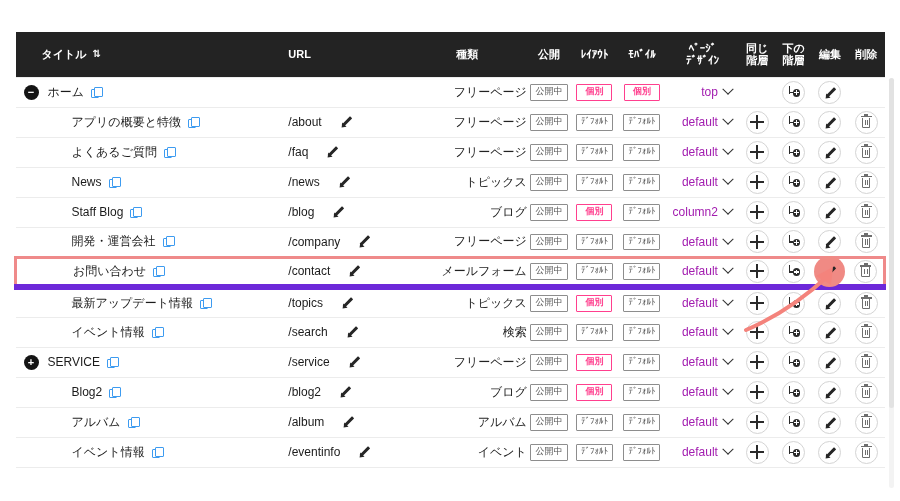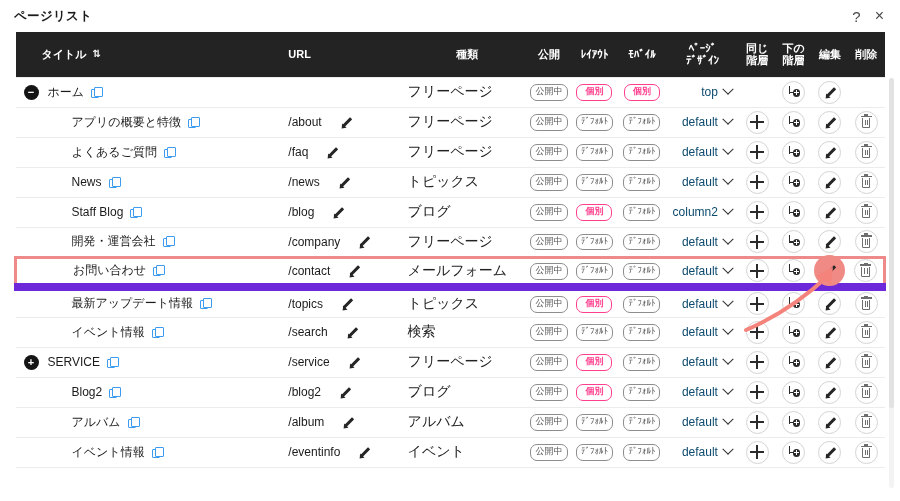--- a/index.html
+++ b/index.html
@@ -138,21 +138,21 @@
     position: absolute;
     border: 1.2px solid #3d9bf0;
     border-radius: 1px;
     background: #fff;
   }
   .copy-ico::before { left: 0; top: 2px; width: 6px; height: 7px; }
   .copy-ico::after  { left: 3px; top: 0; width: 7px; height: 8px; }
 
   
   .cell-url { padding-left: 0; }
-  .url-inner { display: flex; align-items: center; gap: 18px; white-space: nowrap; }
+  .url-inner { display: flex; gap: 18px; white-space: nowrap; }
   .url-text { font-size: 12px; color: #1b1b1b; }
 
   .pencil {
     display: inline-block;
     position: relative;
     width: 12px; height: 12px;
     flex: none;
     cursor: pointer;
   }
   .pencil::before {
@@ -169,50 +169,50 @@
     position: absolute;
     left: 0px; top: 9px;
     width: 0; height: 0;
     border-left: 3px solid transparent;
     border-right: 3px solid transparent;
     border-bottom: 4px solid #262626;
     transform: rotate(-135deg);
   }
 
   
-  .cell-type { padding-left: 0; font-size: 14px; }
+  .cell-type { padding-left: 0; font-size: 12px; text-align: right; }
 
   
   .cell-badge { text-align: center; }
   .badge {
     display: inline-block;
     min-width: 36px;
     padding: 2px 4px 3px;
     border: 1px solid #8d8d8d;
     color: #555;
     font-size: 9px;
     line-height: 1.1;
     text-align: center;
     background: #fff;
     cursor: pointer;
     white-space: nowrap;
-    border-radius: 7px;
+    border-radius: 1px;
   }
   .badge.pub { min-width: 38px; font-size: 9px; }
   .badge.pink {
     border-color: #ff3f8e;
     color: #ff3f8e;
     font-weight: bold;
   }
 
   
   .cell-design { text-align: right; padding-right: 7px; }
   .design-inner {
     display: inline-flex; align-items: center; gap: 6px;
-    font-size: 12px; color: #0c4a6e;
+    font-size: 12px; color: #a21caf;
     cursor: pointer;
   }
   .chev {
     display: inline-block;
     width: 8px; height: 8px;
     border-right: 1.6px solid #303030;
     border-bottom: 1.6px solid #303030;
     transform: rotate(45deg) translate(-2px,-2px);
     flex: none;
   }
@@ -314,21 +314,21 @@
     top: 1.6px;
     width: 1.1px; height: 5.4px;
     background: #6e6e6e;
   }
   .trash-ico .can::before { left: 1.6px; }
   .trash-ico .can::after  { left: 4.2px; }
 
   
   tr.highlight td {
     border-top: 3px solid #ef8a8a;
-    border-bottom: 8px solid #6d28d9;
+    border-bottom: 6px solid #6d28d9;
   }
   tr.highlight td.first-cell { border-left: 3px solid #ef8a8a; }
   tr.highlight td.last-cell  { border-right: 3px solid #ef8a8a; }
 
   .edit-halo {
     position: absolute;
     left: 50%; top: 50%;
     width: 31px; height: 31px;
     margin-left: -15.5px; margin-top: -15.5px;
     border-radius: 50%;
@@ -375,27 +375,20 @@
     border-radius: 3px;
     z-index: 6;
     cursor: pointer;
   }
 </style>
 </head>
 <body>
 
 <div id="app">
 
-  <div class="winbar">
-    <div class="win-title">ページリスト</div>
-    <div class="win-actions">
-      <span class="win-ico">?</span>
-      <span class="win-ico close">×</span>
-    </div>
-  </div>
 
   <div class="table-wrap">
     <table class="pagelist">
       <thead>
         <tr>
           <th class="th-title">
             <span>タイトル</span><span class="sort-ico">⇅</span>
           </th>
           <th class="th-url">URL</th>
           <th class="th-type">種類</th>

